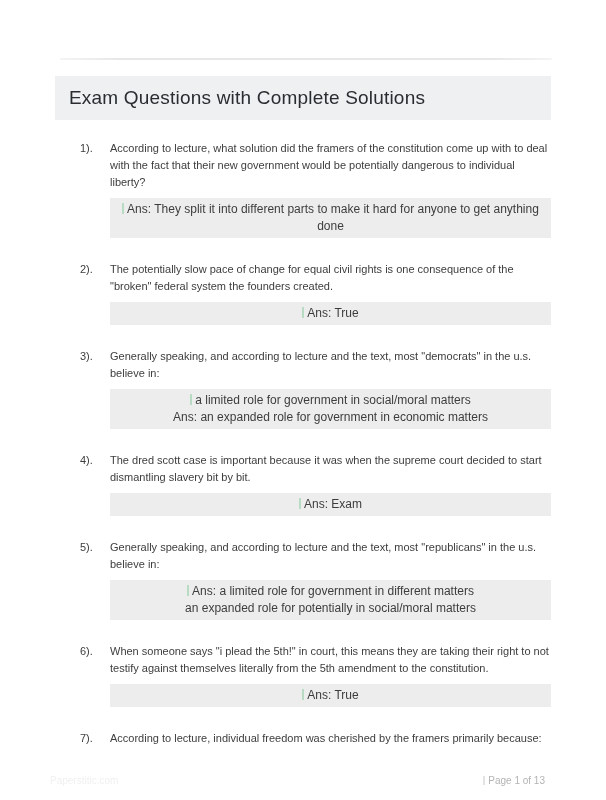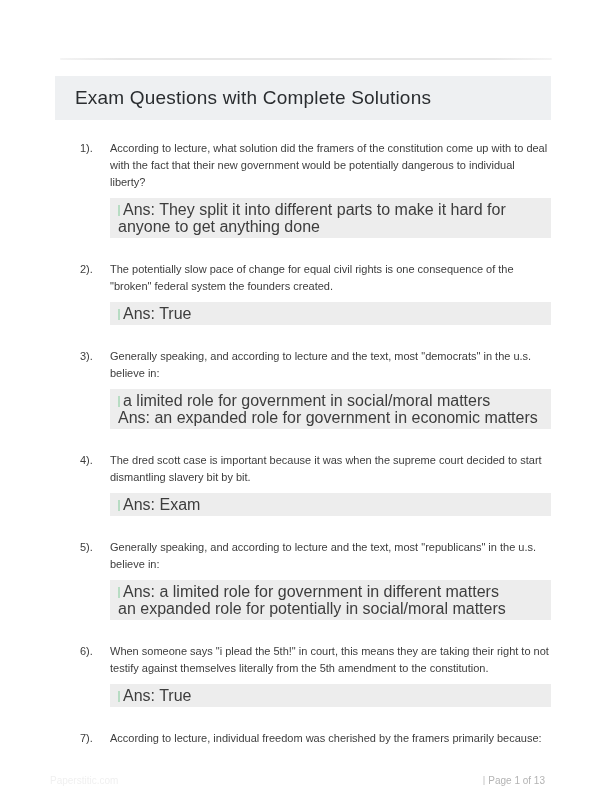--- a/index.html
+++ b/index.html
@@ -27,21 +27,21 @@
     width:492px;height:2px;
     background:linear-gradient(to right,#f4f4f4,var(--rule) 12%,var(--rule) 88%,#f4f4f4);
     border-radius:1px;
   }
   .title-band{
     position:absolute;
     left:55px;top:76px;
     width:496px;height:44px;
     background:var(--title-bg);
     display:flex;align-items:center;
-    padding-left:20px;
+    padding-left:14px;
   }
   .title-band h1{
     margin:0;
     font-size:19px;
     font-weight:400;
     letter-spacing:.2px;
     color:#2a2d30;
   }
   .questions{
     position:absolute;
@@ -64,23 +64,24 @@
     margin:0;
     font-size:11px;
     line-height:17px;
   }
   .answer{
     margin-top:7px;
     background:var(--answer-bg);
     padding:3px 8px;
   }
   .answer-line{
-    font-size:16px;
+    font-size:12px;
     line-height:17px;
     white-space:normal;
+    text-align:center;
   }
   .answer-line:first-child::before{
     content:"";
     display:inline-block;
     width:2px;height:11px;
     background:var(--tick);
     margin-right:3px;
     vertical-align:-1px;
   }
   footer{

